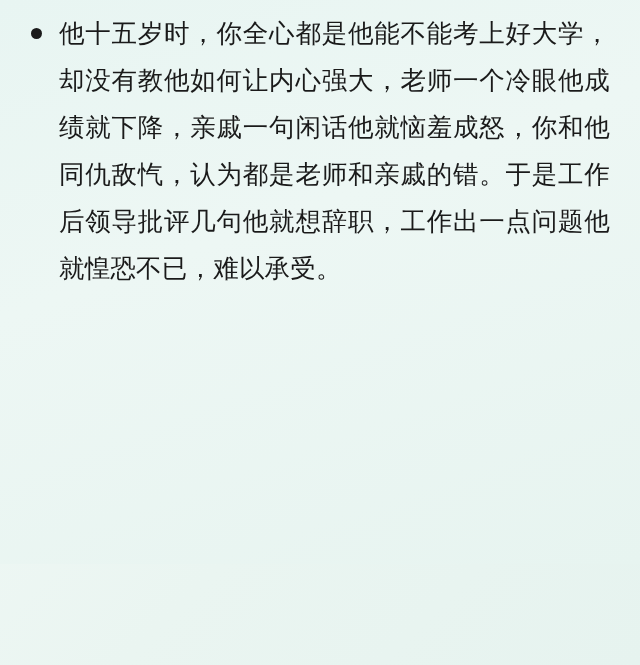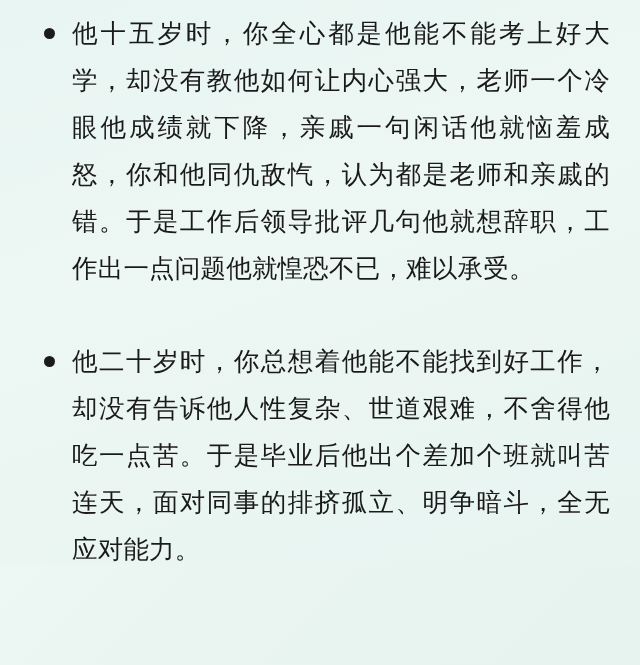--- a/index.html
+++ b/index.html
@@ -10,21 +10,21 @@
     width: 640px;
     height: 665px;
     background: linear-gradient(135deg, #e9f6f3 0%, #eef7f4 35%, #eaf5f1 60%, #e6f3ef 100%);
     font-family: "Liberation Serif", "DejaVu Serif", serif;
     overflow: hidden;
   }
   .page {
     box-sizing: border-box;
     width: 640px;
     height: 564px;
-    padding: 10px 30px 10px 28px;
+    padding: 10px 30px 10px 15px;
     background: linear-gradient(160deg, #e8f5f2 0%, #edf7f4 40%, #e7f4f0 100%);
   }
   .bullet-list {
     list-style: none;
     margin: 0;
     padding: 0;
   }
   .bullet-item {
     position: relative;
     padding-left: 44px;
@@ -57,18 +57,14 @@
 </style>
 </head>
 <body>
 
 <div class="page">
   <ul class="bullet-list">
     <li class="bullet-item">
       <span class="bullet-dot"></span>
       <p class="para">他十五岁时，你全心都是他能不能考上好大学，却没有教他如何让内心强大，老师一个冷眼他成绩就下降，亲戚一句闲话他就恼羞成怒，你和他同仇敌忾，认为都是老师和亲戚的错。于是工作后领导批评几句他就想辞职，工作出一点问题他就惶恐不已，难以承受。</p>
     </li>
-    <li class="bullet-item">
-      <span class="bullet-dot"></span>
-      <p class="para">他二十岁时，你总想着他能不能找到好工作，却没有告诉他人性复杂、世道艰难，不舍得他吃一点苦。于是毕业后他出个差加个班就叫苦连天，面对同事的排挤孤立、明争暗斗，全无应对能力。</p>
-    </li>
   </ul>
 </div>
 
 </body></html>

